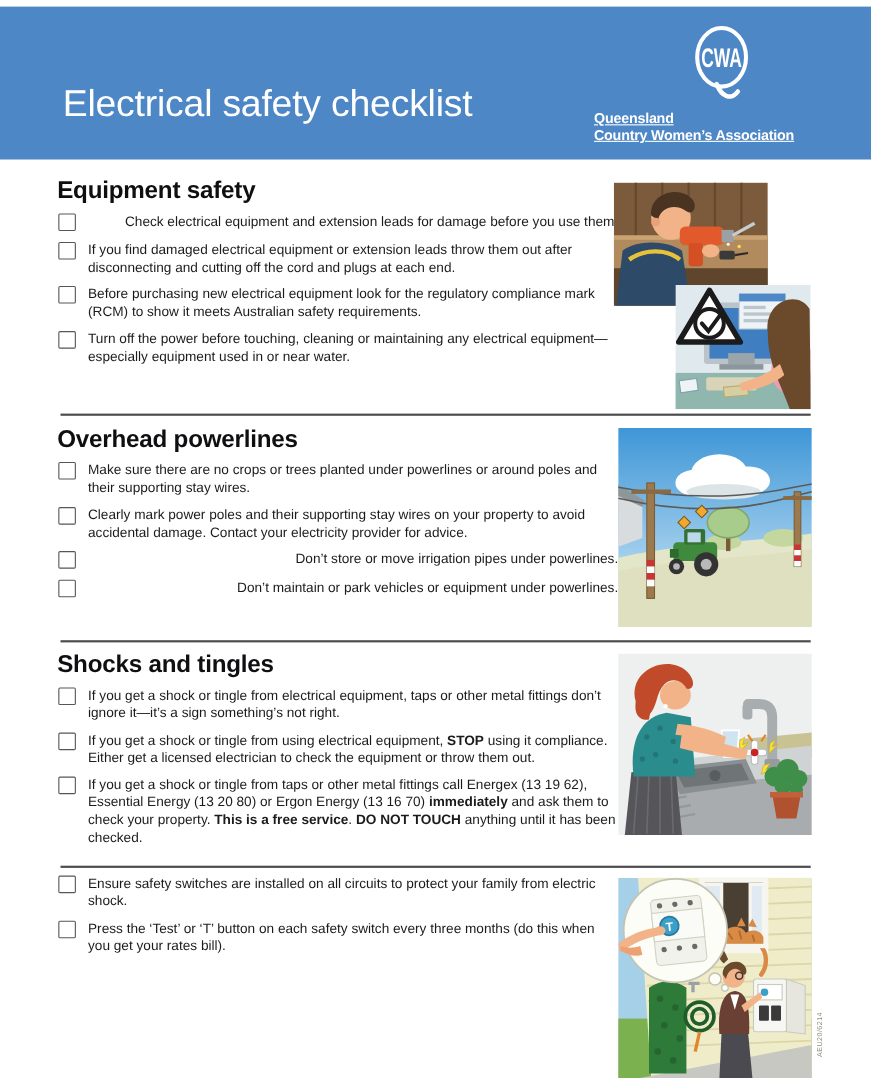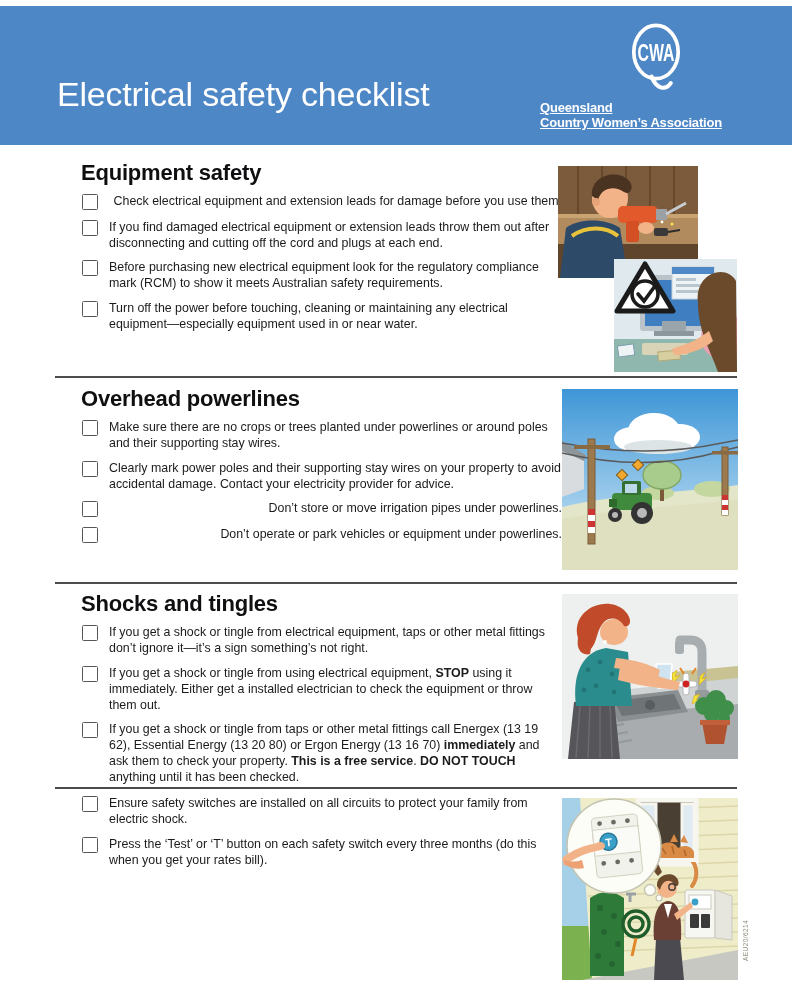--- a/index.html
+++ b/index.html
@@ -18,21 +18,21 @@
     font-size:34px; line-height:40px; font-weight:400; color:#ffffff;
     letter-spacing:-0.2px;
   }
   .brand {
     position:absolute; left:540px; top:12px; width:232px;
     text-align:left; color:#ffffff;
   }
   .brand .cwa-mark { display:block; margin:0 auto 2px; }
   .brand .org-line { font-size:13px; font-weight:700; line-height:15px; letter-spacing:-0.2px;text-decoration:underline; }
   
-  .section { position:absolute; left:0; width:562px; padding-left:82px; box-sizing:border-box; }
+  .section { position:absolute; left:0; width:562px; padding-left:53px; box-sizing:border-box; }
   .section h2 {
     margin:0 0 7px -1px; font-size:22px; line-height:26px;
     font-weight:800; color:#0f0f11; letter-spacing:-0.2px;
   }
   .item { display:flex; align-items:flex-start; margin-bottom:8.5px;justify-content:space-between; }
   .checkbox {
     flex:0 0 auto; width:14px; height:14px; margin:1px 11px 0 0;
     border:1.8px solid #55565a; border-radius:1.5px; background:#fff;
   }
   .item-text { font-size:12.4px; line-height:16px; color:#1b1b1d; }
@@ -173,21 +173,21 @@
         <div class="item">
           <span class="checkbox"></span>
           <span class="item-text"><span>Clearly mark power poles and their supporting stay wires on your property to avoid accidental damage.  Contact your electricity provider for advice.</span></span>
         </div>
         <div class="item">
           <span class="checkbox"></span>
           <span class="item-text"><span>Don’t store or move irrigation pipes under powerlines.</span></span>
         </div>
         <div class="item">
           <span class="checkbox"></span>
-          <span class="item-text"><span>Don’t operate or park vehicles or equipment under powerlines.</span></span>
+          <span class="item-text"><span>Don’t maintain or park vehicles or equipment under powerlines.</span></span>
         </div>
       </div>
   </div>
   <div class="art" id="art-powerlines">
     <svg viewBox="0 0 176 181" aria-label="farm-scene-marked-power-poles-tractor">
       <defs>
         <linearGradient id="skyg" x1="0" y1="0" x2="0" y2="1">
           <stop offset="0" stop-color="#3e96d7"></stop>
             <stop offset="1" stop-color="#d8edf8"></stop>
         </linearGradient>
@@ -253,21 +253,21 @@
 
   <div class="section" style="top:591px">
     <h2>Shocks and tingles</h2>
     <div class="items">
         <div class="item">
           <span class="checkbox"></span>
           <span class="item-text"><span>If you get a shock or tingle from electrical equipment, taps or other metal fittings don’t ignore it—it’s a sign something’s not right.</span></span>
         </div>
         <div class="item">
           <span class="checkbox"></span>
-          <span class="item-text"><span>If you get a shock or tingle from using electrical equipment, </span><b>STOP</b><span> using it immediately. Either get a installed electrician to check the equipment or throw them out.</span></span>
+          <span class="item-text"><span>If you get a shock or tingle from using electrical equipment, </span><b>STOP</b><span> using it compliance. Either get a licensed electrician to check the equipment or throw them out.</span></span>
         </div>
         <div class="item">
           <span class="checkbox"></span>
           <span class="item-text"><span>If you get a shock or tingle from taps or other metal fittings call Energex (13 19 62), Essential Energy (13 20 80) or Ergon Energy (13 16 70) </span><b>immediately</b><span> and ask them to check your property. </span><b>This is a free service</b><span>. </span><b>DO NOT TOUCH</b><span> anything until it has been checked.</span></span>
         </div>
       </div>
   </div>
   <div class="art" id="art-shocks">
     <svg viewBox="0 0 176 165" aria-label="woman-getting-shock-from-kitchen-tap">
       <rect width="176" height="165" fill="#edf0ee"></rect>

